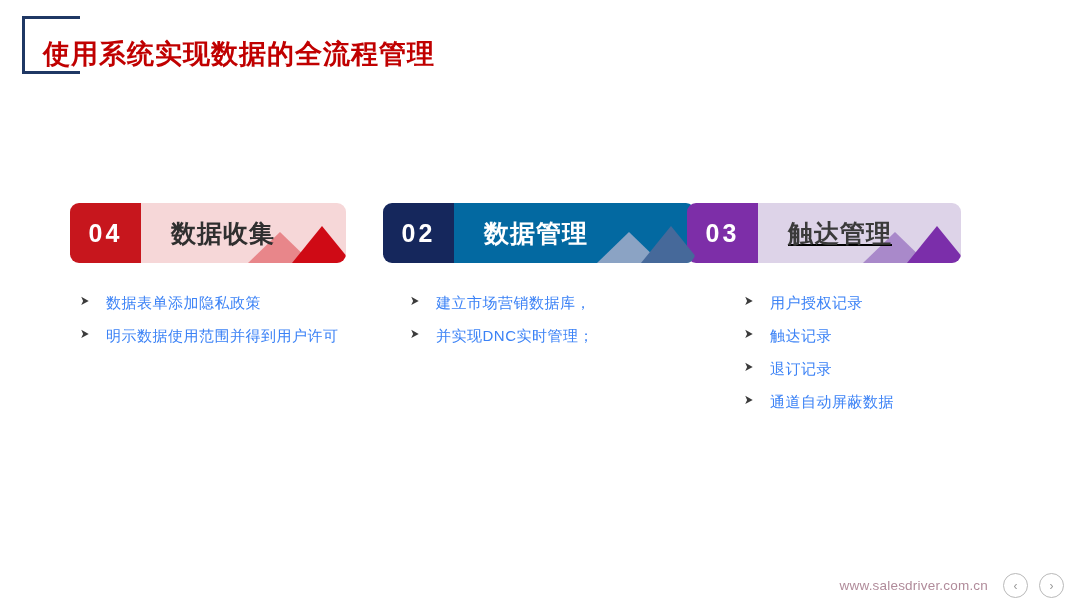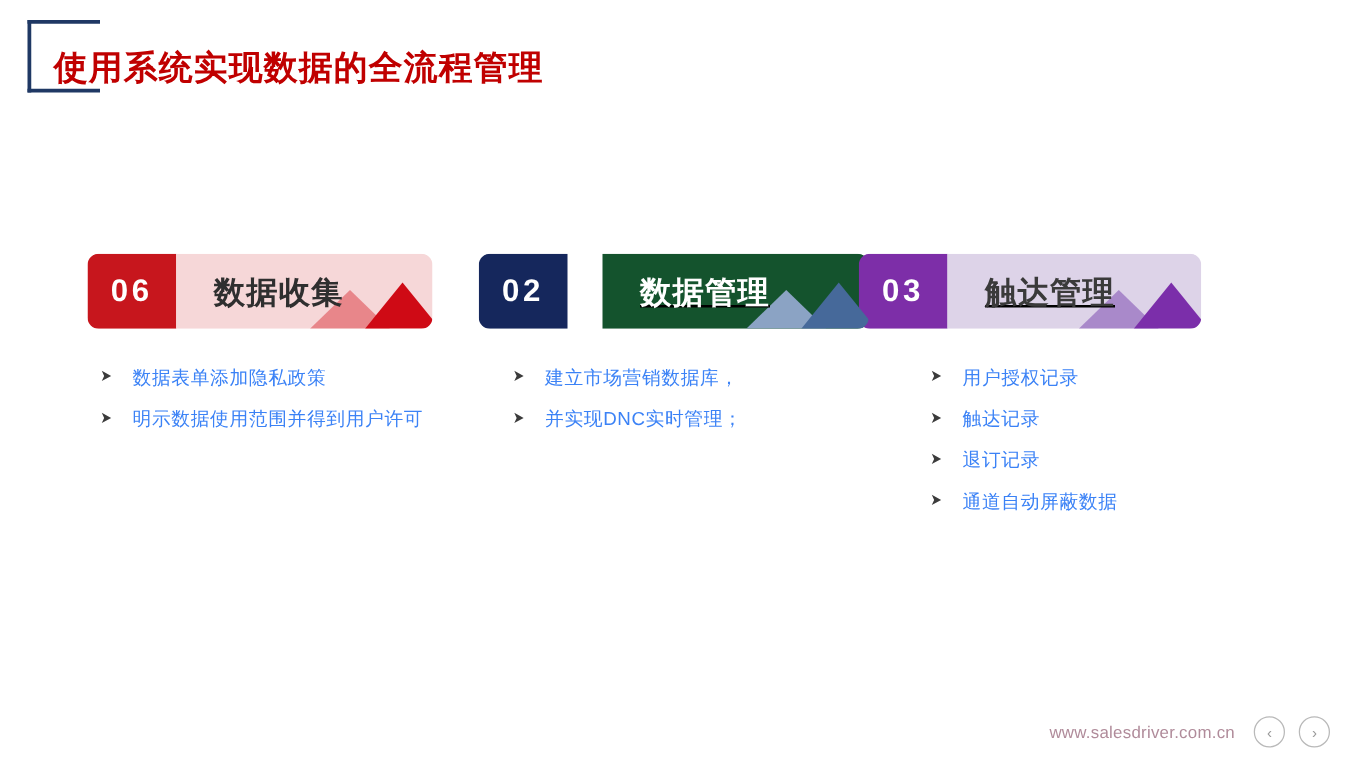--- a/index.html
+++ b/index.html
@@ -108,23 +108,23 @@
 
   
   #card-1 { left: 70px; width: 276px; }
   #card-1 .card-num { background: #c7161d; }
   #card-1 .card-body { background: #f6d7d8; }
   #card-1 .card-label { color: #2f2f2f; }
   #card-1 .tri-back { border-bottom: 31px solid #e8868a; }
   #card-1 .tri-front { border-bottom: 37px solid #cf0a15; }
 
   
-  #card-2 { left: 383px; width: 312px; gap: 28px; }
+  #card-2 { left: 383px; width: 312px; }
   #card-2 .card-num { background: #15275c; }
-  #card-2 .card-body { background: #14532d; text-decoration: underline; }
+  #card-2 .card-body { background: #0369a1; }
   #card-2 .card-label { color: #ffffff; }
   #card-2 .tri-back { border-bottom: 31px solid #8ba3c4; }
   #card-2 .tri-front { border-bottom: 37px solid #46699a; }
 
   
   #card-3 { left: 687px; width: 274px; }
   #card-3 .card-num { background: #7d2ea8; }
   #card-3 .card-body { background: #ddd3e8; text-decoration: underline; }
   #card-3 .card-label { color: #3a3a3a; }
   #card-3 .tri-back { border-bottom: 31px solid #a989ca; }
@@ -192,21 +192,21 @@
 <body>
 
 <div class="title-area">
   <div class="bracket"></div>
   <div class="title-text">使用系统实现数据的全流程管理</div>
 </div>
 
 <div class="cards">
 
   <div class="card" id="card-1">
-    <div class="card-num">06</div>
+    <div class="card-num">04</div>
     <div class="card-body">
       <span class="card-label">数据收集</span>
       <span class="tri tri-back"></span>
       <span class="tri tri-front"></span>
     </div>
   </div>
 
   <div class="card" id="card-2">
     <div class="card-num">02</div>
     <div class="card-body">

